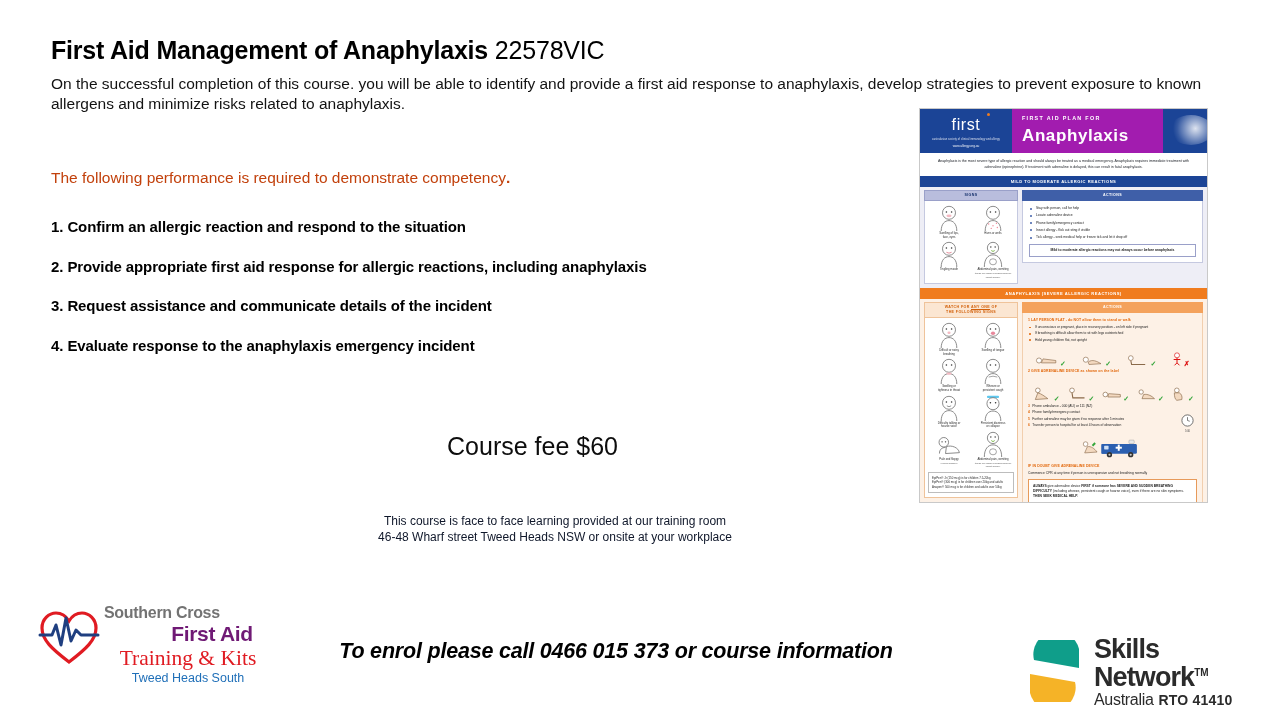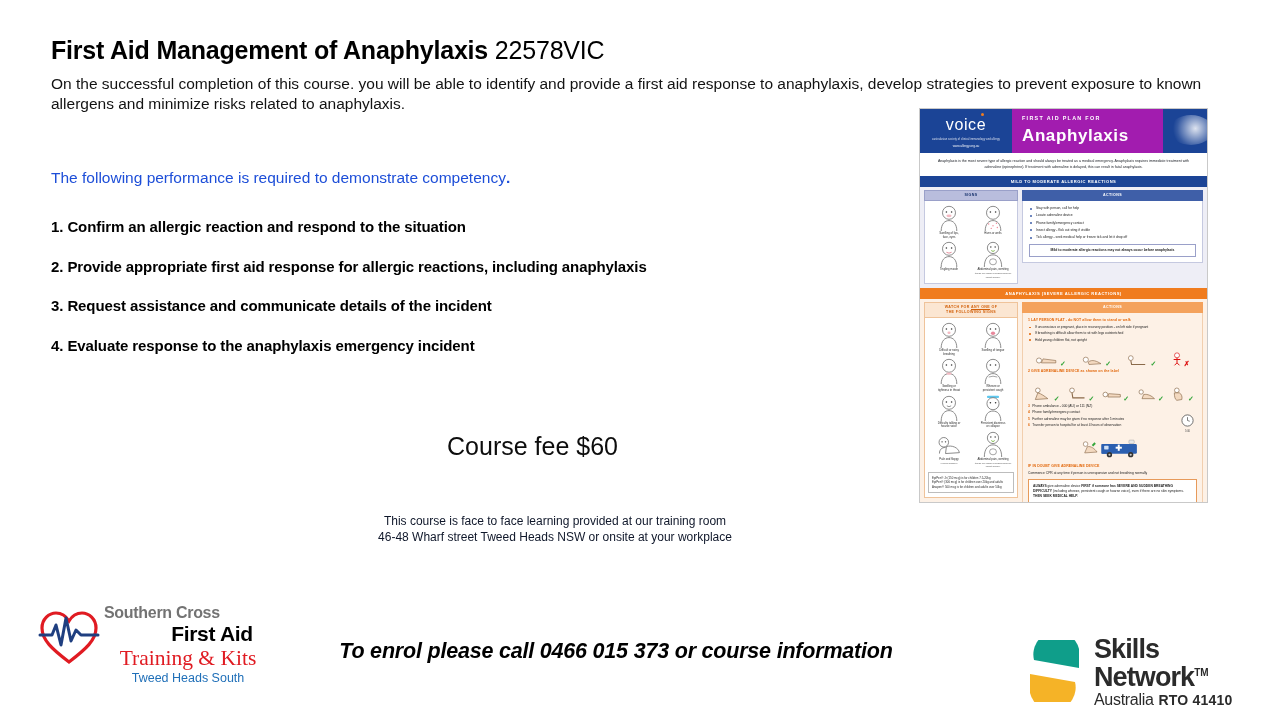--- a/index.html
+++ b/index.html
@@ -40,21 +40,21 @@
     font-size: 15.5px;
     line-height: 1.28;
     color: #131313;
   }
 
   .perf-lead {
     position: absolute;
     left: 51px;
     top: 169px;
     font-size: 15.5px;
-    color: #1d4ed8;
+    color: #c2410c;
   }
   .perf-lead .dot { font-weight: bold; }
 
   .perf-list {
     position: absolute;
     left: 51px;
     top: 218px;
     width: 760px;
   }
   .perf-item {
@@ -123,21 +123,21 @@
   .scfa-l1 {
     font-size: 16px;
     font-weight: bold;
     color: #737373;
     letter-spacing: -0.3px;
     line-height: 1.12;
   }
   .scfa-l2 {
     font-size: 21px;
     font-weight: bold;
-    color: #000000;
+    color: #701a75;
     letter-spacing: -0.3px;
     line-height: 1.12;
     text-align: center;
     padding-right: 4px;
   }
   .scfa-l3 {
     font-family: "Liberation Serif", serif;
     font-size: 21.5px;
     color: #e01b22;
     text-align: center;
@@ -570,21 +570,21 @@
     <div class="sn-l2"><span>Network</span><span class="tm">TM</span></div>
     <div class="sn-l3"><span>Australia</span><span class="rto">RTO 41410</span></div>
   </div>
 </div>
 
 <div class="poster">
 
   <div class="p-header">
     <div class="p-h-left">
       <div class="p-ascia">
-        <span>voice</span>
+        <span>first</span>
         <span class="dotdot"></span>
       </div>
       <div class="p-ascia-sub">australasian society of clinical immunology and allergy</div>
       <div class="p-ascia-url">www.allergy.org.au</div>
     </div>
     <div class="p-h-mid">
       <div class="p-h-kicker">FIRST AID PLAN FOR</div>
       <div class="p-h-title">Anaphylaxis</div>
     </div>
     <div class="p-h-right"></div>

